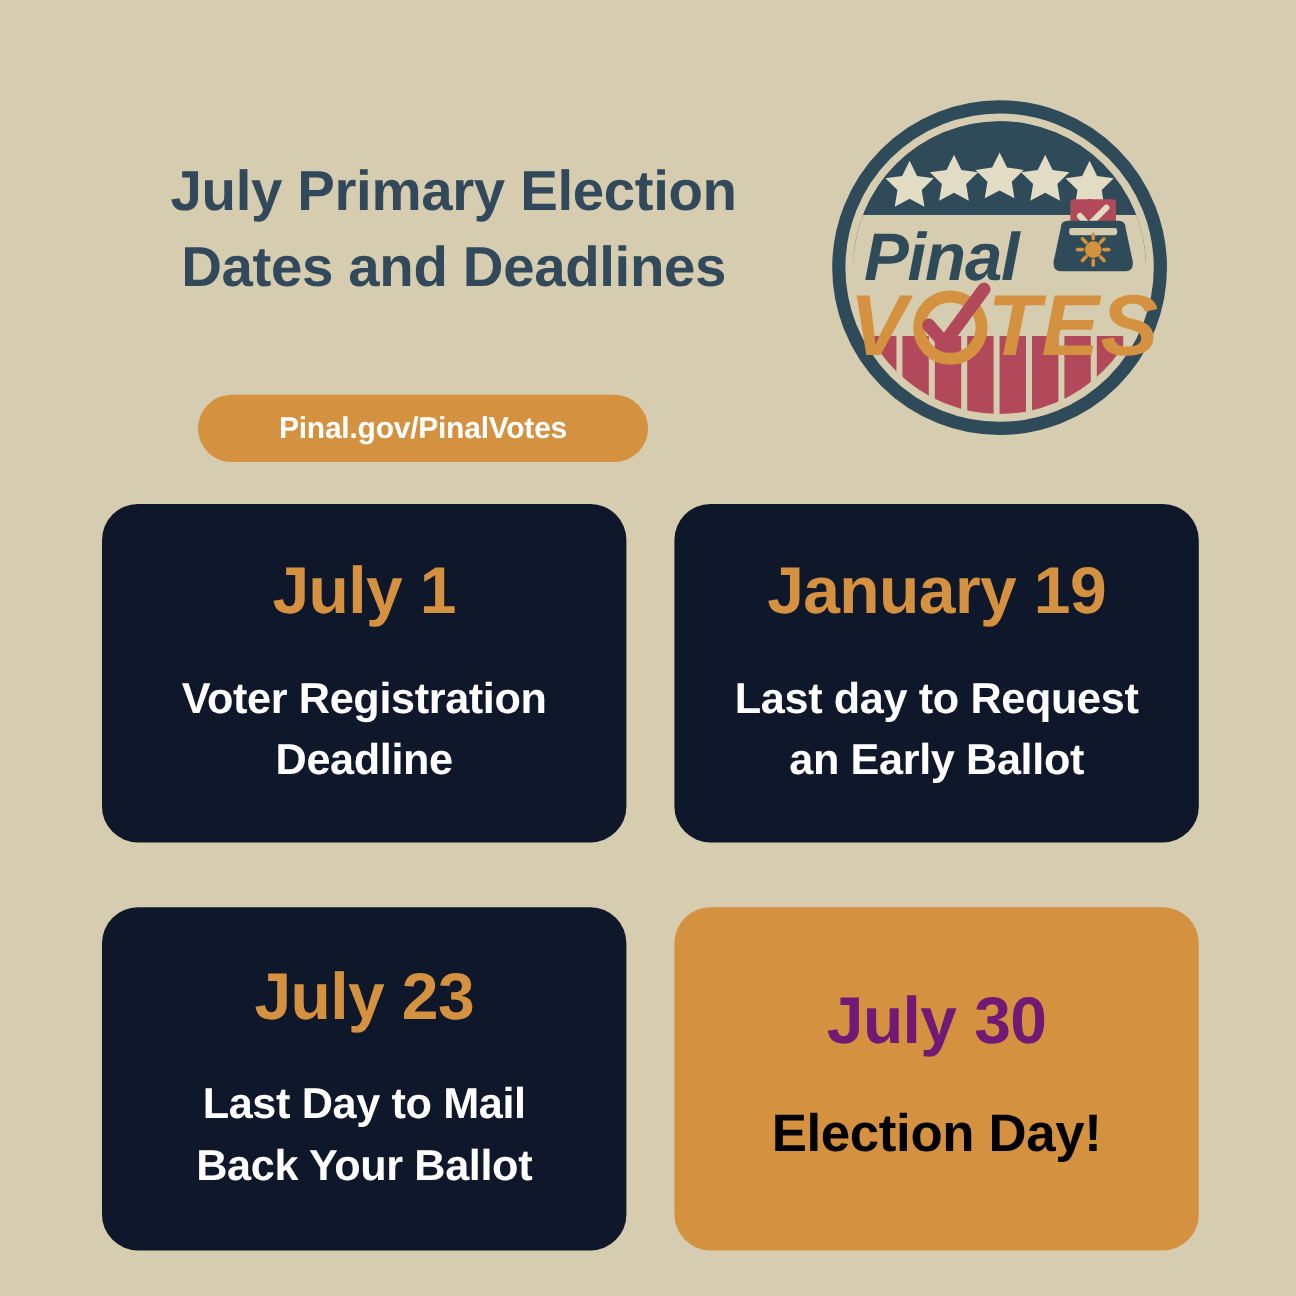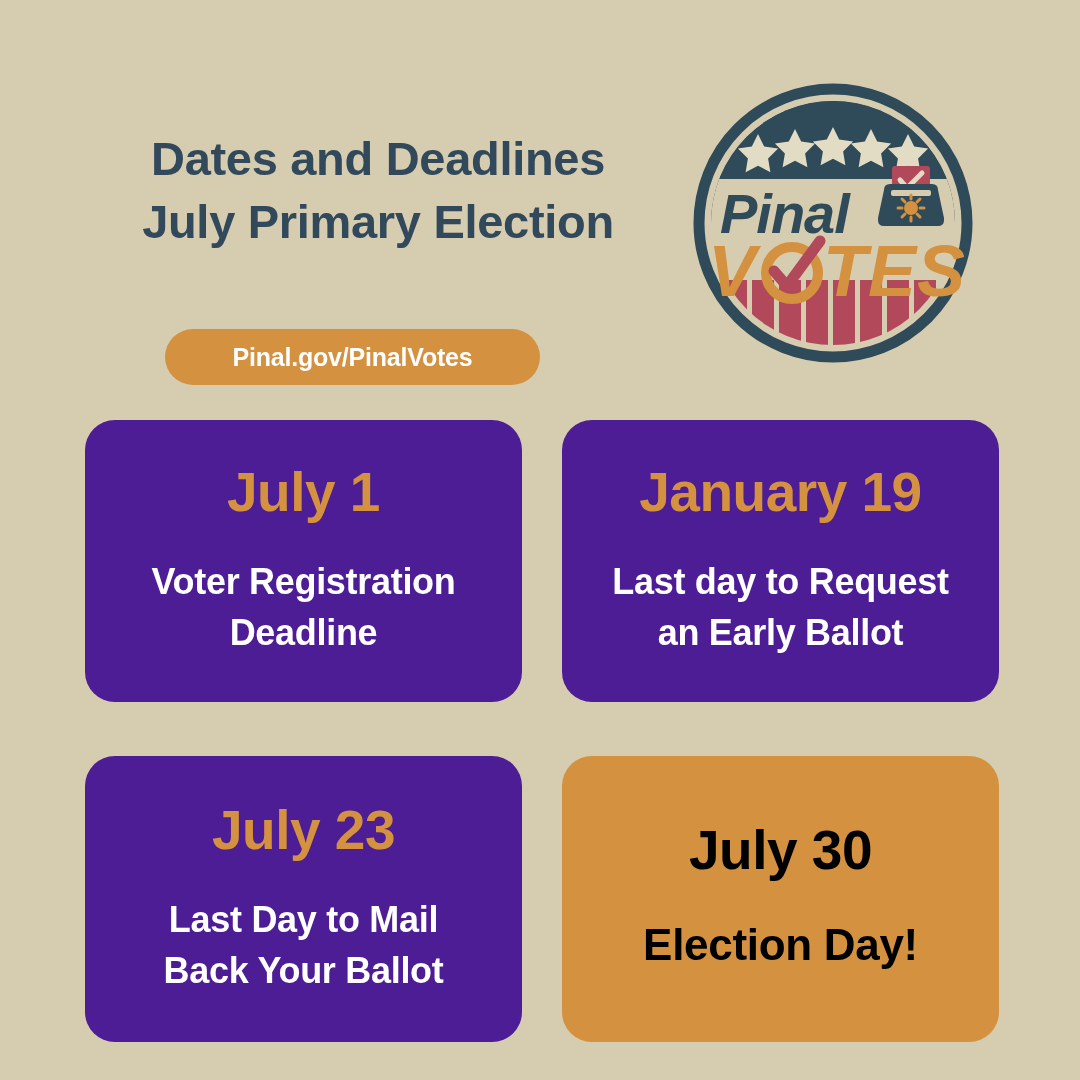--- a/index.html
+++ b/index.html
@@ -86,21 +86,21 @@
     height: 622px;
     display: grid;
     grid-template-columns: 437px 437px;
     grid-template-rows: 282px 286px;
     column-gap: 40px;
     row-gap: 54px;
   }
 
   .card {
     border-radius: 30px;
-    background: #4c1d95;
+    background: #0f172a;
     display: flex;
     flex-direction: column;
     align-items: center;
     justify-content: center;
     box-sizing: border-box;
     padding: 10px 22px;
   }
   .card.accent {
     background: #d4913f;
   }
@@ -108,21 +108,21 @@
   .card-date {
     color: #d4913f;
     font-size: 55px;
     font-weight: bold;
     line-height: 1.05;
     text-align: center;
     letter-spacing: -0.5px;
     margin-bottom: 34px;
   }
   .card.accent .card-date {
-    color: #000000;
+    color: #701a75;
   }
 
   .card-label {
     color: #ffffff;
     font-size: 36px;
     font-weight: bold;
     line-height: 1.42;
     text-align: center;
     letter-spacing: -0.3px;
   }
@@ -132,22 +132,22 @@
   }
 </style>
 </head>
 <body>
 
 <div class="poster">
 
   <div class="header">
 
     <div class="headline">
+      <span class="headline-line">July Primary Election</span>
       <span class="headline-line">Dates and Deadlines</span>
-      <span class="headline-line">July Primary Election</span>
     </div>
 
     <div class="url-pill">Pinal.gov/PinalVotes</div>
 
     <div class="logo">
       <svg viewBox="0 0 290 290" width="290" height="290" aria-hidden="true">
         <defs>
           <clipPath id="innerCircleClip">
             <circle cx="145" cy="145" r="122"></circle>
           </clipPath>

